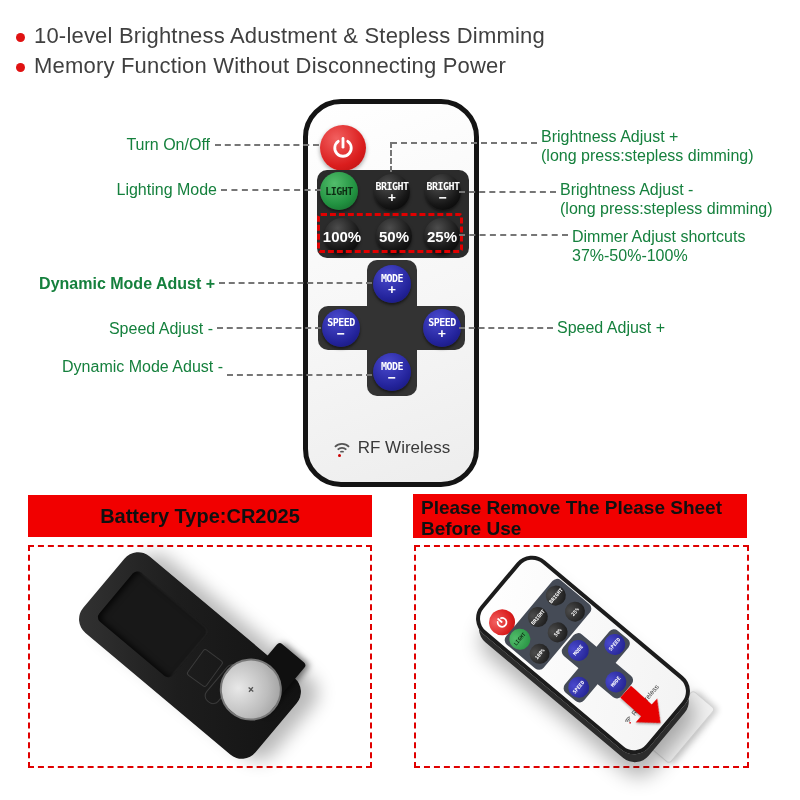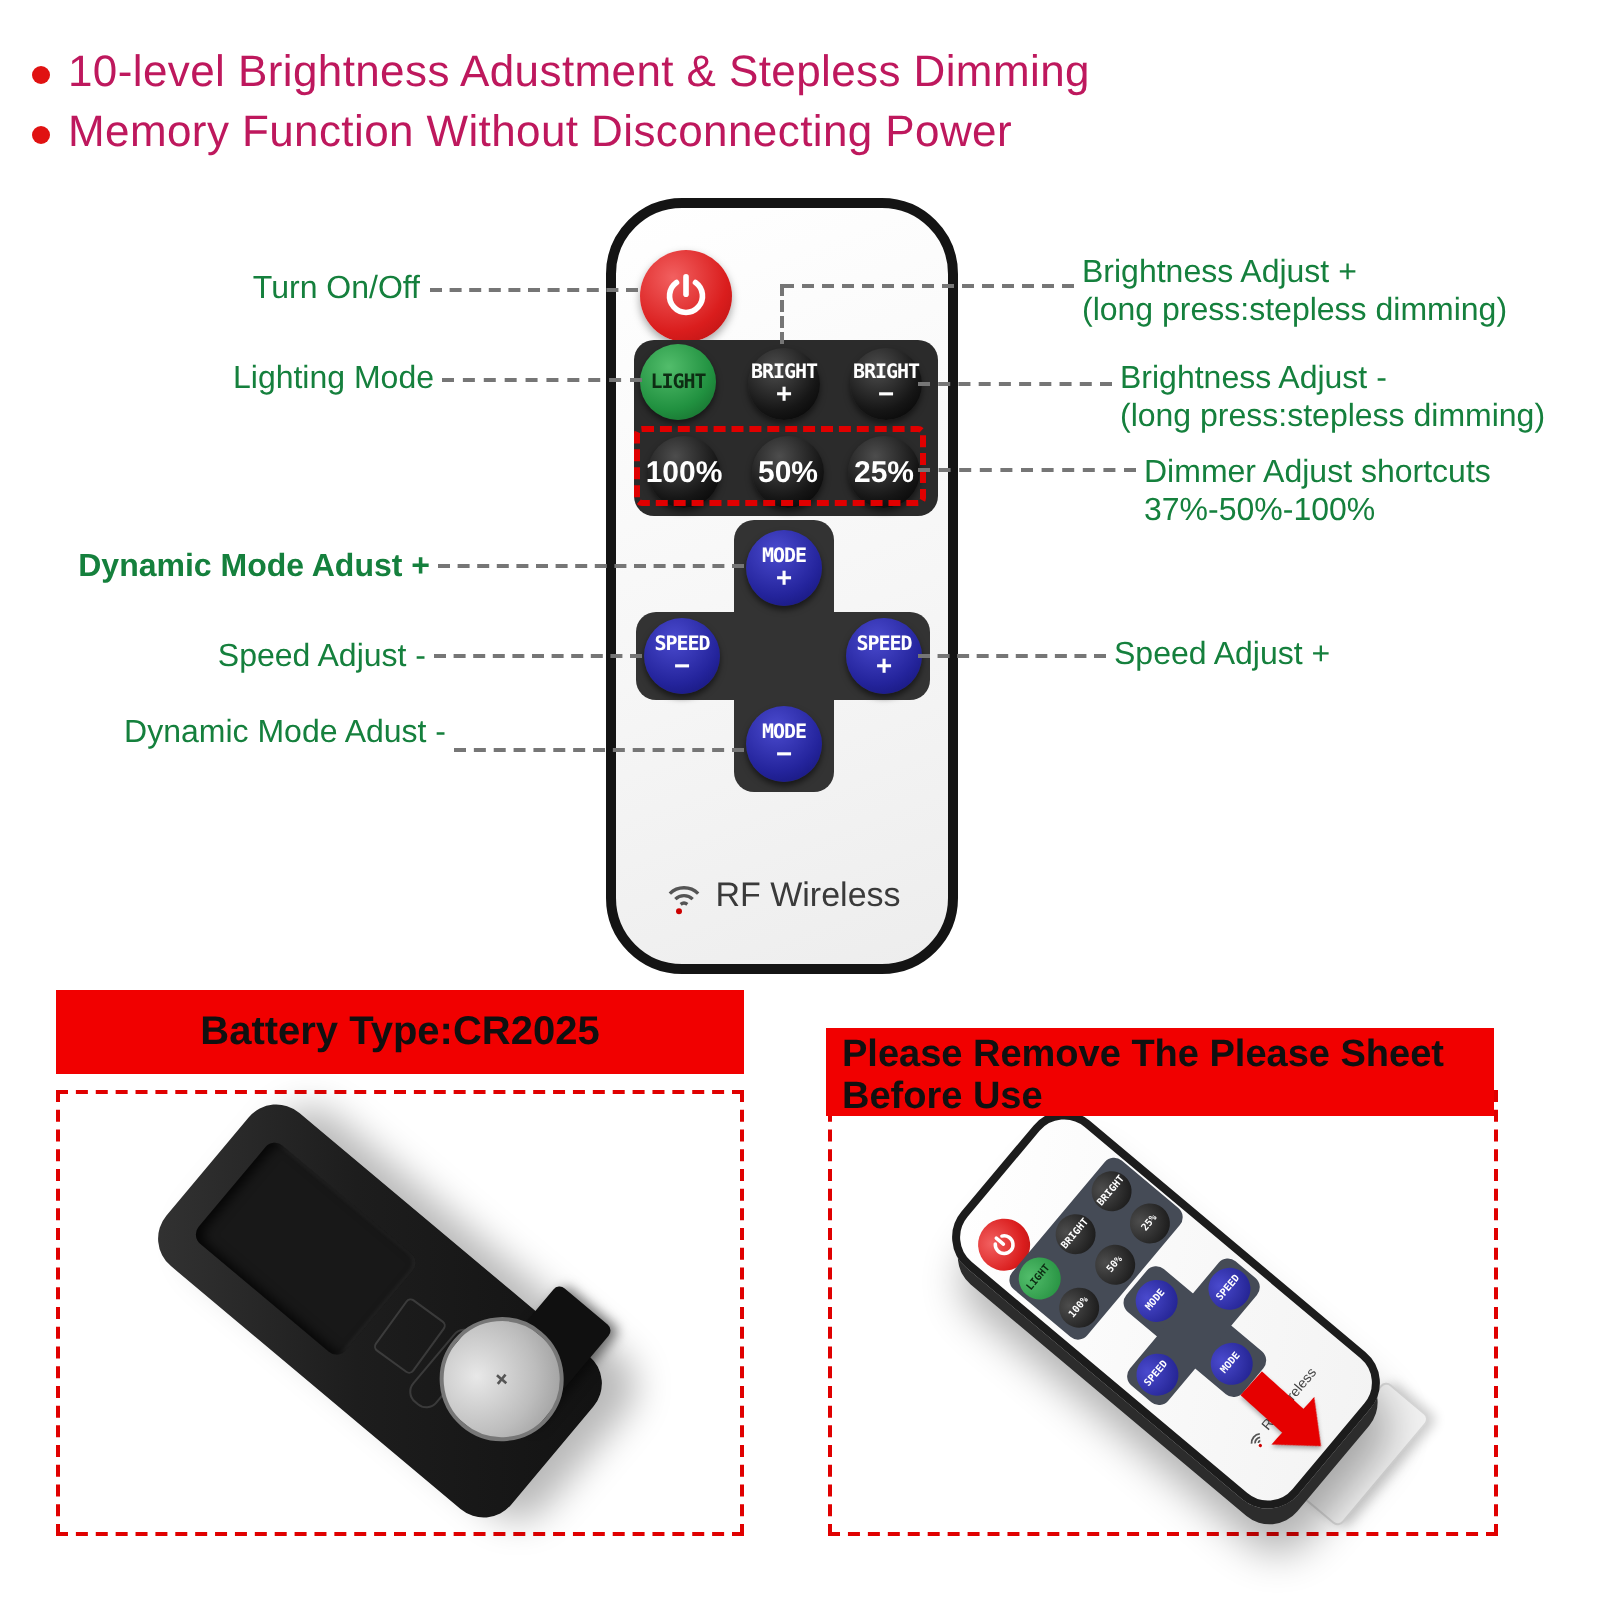--- a/index.html
+++ b/index.html
@@ -1,20 +1,20 @@
 <!DOCTYPE html>
 <html><head>
 <meta charset="utf-8">
 <style>
   html,body{margin:0;padding:0;background:#fff;}
   .canvas{position:relative;width:800px;height:800px;background:#ffffff;overflow:hidden;
           font-family:"Liberation Sans",sans-serif;color:#1a1a1a;}
 
   
-  .feature{position:absolute;left:34px;font-size:22px;letter-spacing:0.2px;color:#be185d;white-space:nowrap;}
+  .feature{position:absolute;left:34px;font-size:22px;letter-spacing:0.2px;color:#404040;white-space:nowrap;}
   .dot{position:absolute;width:9px;height:9px;border-radius:50%;background:#e01212;}
 
   
   .lbl{position:absolute;font-size:16px;color:#15803d;white-space:nowrap;}
   .lbl.right-align{text-align:right;}
   .lbl .l2{display:block;line-height:19px;}
 
   
   .dash-h{position:absolute;border-top:2px dashed #767676;height:0;z-index:9;}
   .dash-v{position:absolute;border-left:2px dashed #767676;width:0;z-index:9;}
@@ -195,21 +195,21 @@
   <div class="remote-back">
     <div class="back-recess"></div>
     <div class="back-mark" style="left:34px;top:120px;width:30px;height:22px;transform:rotate(-4deg);"></div>
     <div class="back-mark" style="left:26px;top:148px;width:44px;height:14px;border-radius:7px;"></div>
     <div class="battery-tray"></div>
     <div class="battery">
       <span>+</span>
     </div>
   </div>
 
-  <div class="banner left" style="left:413px;top:514px;width:334px;height:44px;">
+  <div class="banner left" style="left:413px;top:494px;width:334px;height:44px;">
     <span style="display:block;">Please Remove The Please Sheet</span>
     <span style="display:block;">Before Use</span>
   </div>
   <div class="dash-box" style="left:414px;top:545px;width:331px;height:219px;"></div>
 
   <div class="tab"></div>
 
   <div class="mini-remote">
     <div class="mini-btn" style="left:4px;top:10px;width:26px;height:26px;
          background:radial-gradient(circle at 36% 30%,#f26060 0%,#da1d1d 65%,#b21111 100%);">

